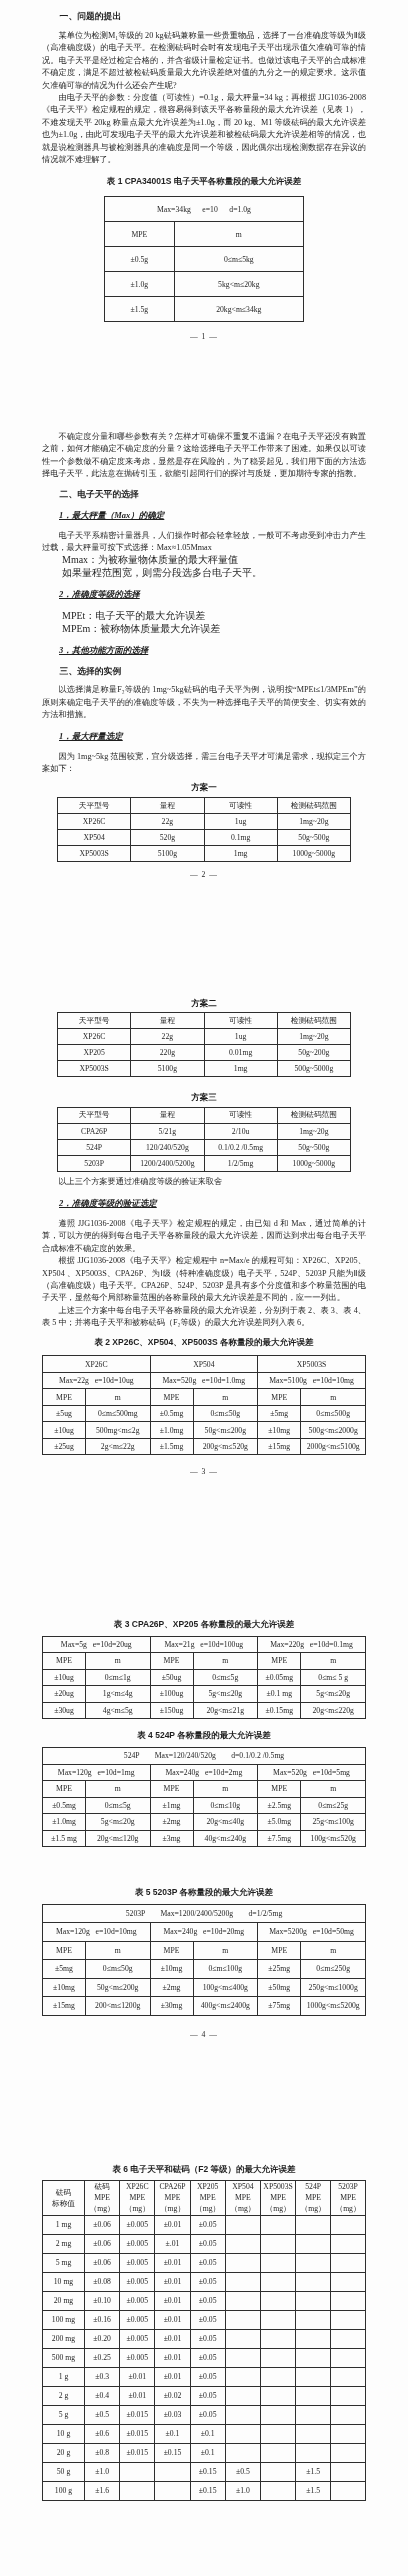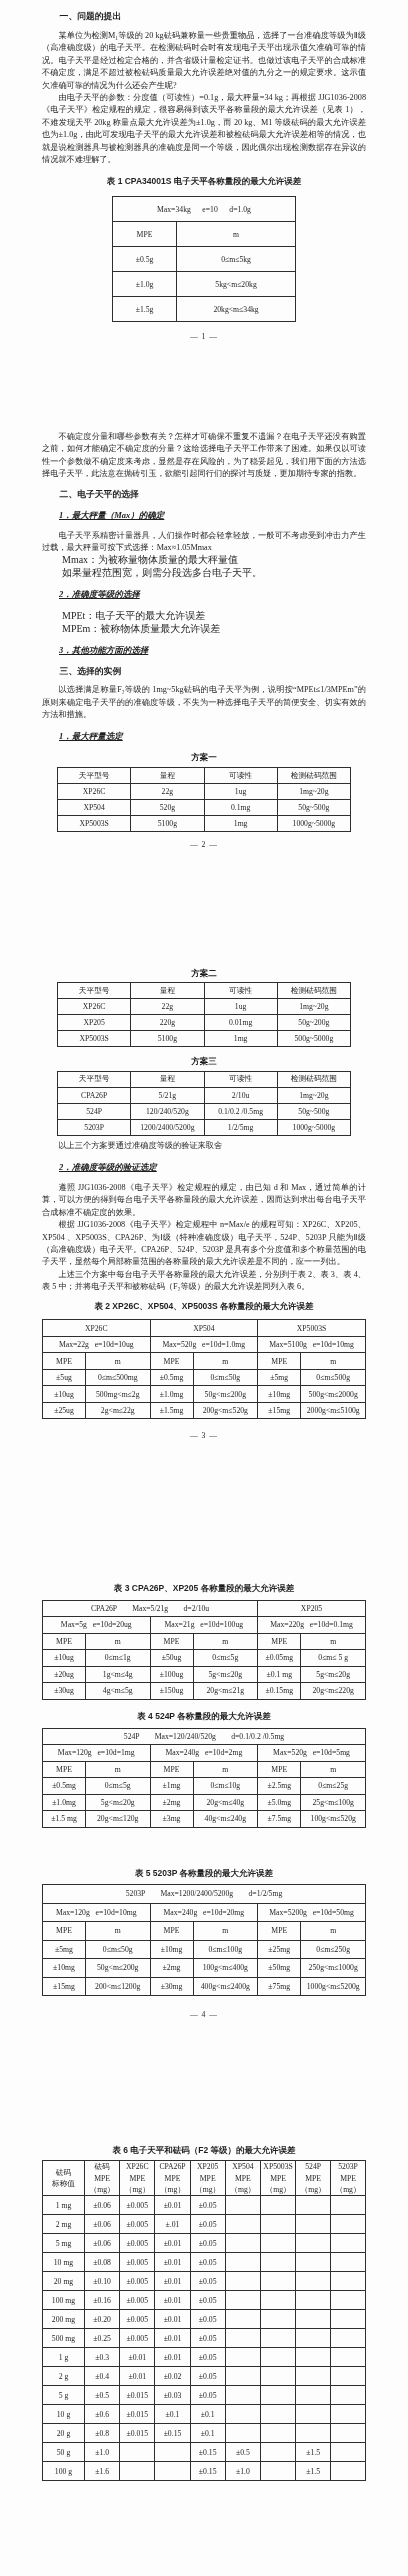--- a/index.html
+++ b/index.html
@@ -24,21 +24,21 @@
   .pg-footer{font-size:7.7px;line-height:12.4px;text-align:center;letter-spacing:1px;}
   table.t{border-collapse:collapse;table-layout:fixed;}
   table.t td,table.t th{
     border:0.8px solid #2e2e2e;
     text-align:center;vertical-align:middle;
     font-size:7.7px;font-weight:400;
     padding:0 1px;
     overflow:hidden;
   }
   .pre{white-space:pre-wrap;}
-  table.t1{width:184px;margin:0 auto;}
+  table.t1{width:200px;margin:0 auto;}
   table.t1 td{height:24px;}
   table.plan{width:294px;margin:0 auto;}
   table.plan td,table.plan th{height:15px;}
   table.wide{width:100%;}
   table.wide td{height:15.5px;}
   table.t5t td{height:17.5px;}
   table.t6{width:100%;}
   table.t6 th{height:33px;white-space:pre-line;line-height:11.3px;}
   table.t6 td{height:18px;}
 </style>
@@ -91,20 +91,21 @@
     <p class="body ind">电子天平系精密计量器具，人们操作时都会轻拿轻放，一般可不考虑受到冲击力产生过载，最大秤量可按下式选择：Max≈1.05Mmax</p>
     <p class="line">Mmax：为被称量物体质量的最大秤量值</p>
     <p class="line">如果量程范围宽，则需分段选多台电子天平。</p>
     <h3 class="hk">2．准确度等级的选择</h3>
     <p class="line" style="margin-top:10.3px">MPEt：电子天平的最大允许误差</p>
     <p class="line">MPEm：被称物体质量最大允许误差</p>
     <h3 class="hk">3．其他功能方面的选择</h3>
     <h2 class="hb">三、选择的实例</h2>
     <p class="body ind">以选择满足称量F₂等级的 1mg~5kg砝码的电子天平为例，说明按“MPEt≤1/3MPEm”的原则来确定电子天平的的准确度等级，不失为一种选择电子天平的简便安全、切实有效的方法和措施。</p>
     <h3 class="hk">1．最大秤量选定</h3>
+    <p class="body ind">因为 1mg~5kg 范围较宽，宜分级选择，需三台电子天平才可满足需求，现拟定三个方案如下：</p>
 
     <div class="plan-title" style="margin-top:5.2px">方案一</div>
     <table class="t plan" style="margin-top:4.1px">
       <colgroup>
           <col style="width:25%">
           <col style="width:25%">
           <col style="width:25%">
           <col style="width:25%">
         </colgroup>
       <tbody>
@@ -170,21 +171,21 @@
           </tr>
           <tr>
             <td>XP5003S</td>
             <td>5100g</td>
             <td>1mg</td>
             <td>500g~5000g</td>
           </tr>
         </tbody>
     </table>
 
-    <div class="plan-title" style="margin-top:8px">方案三</div>
+    <div class="plan-title" style="margin-top:14px">方案三</div>
     <table class="t plan" style="margin-top:3.1px">
       <colgroup>
           <col style="width:25%">
           <col style="width:25%">
           <col style="width:25%">
           <col style="width:25%">
         </colgroup>
       <tbody>
         <tr>
             <td>天平型号</td>
@@ -285,24 +286,20 @@
     <table class="t wide" style="margin-top:5.2px">
       <colgroup>
           <col style="width:13.3%">
           <col style="width:20%">
           <col style="width:13.3%">
           <col style="width:20%">
           <col style="width:13.4%">
           <col style="width:20%">
         </colgroup>
       <tbody>
-        <tr>
-          <td colspan="4" class="pre">CPA26P        Max=5/21g        d=2/10u</td>
-          <td colspan="2">XP205</td>
-        </tr>
         <tr>
           <td colspan="2" class="pre">Max=5g   e=10d=20ug</td>
           <td colspan="2" class="pre">Max=21g   e=10d=100ug</td>
           <td colspan="2" class="pre">Max=220g   e=10d=0.1mg</td>
         </tr>
         <tr>
             <td>MPE</td>
             <td>m</td>
             <td>MPE</td>
             <td>m</td>

